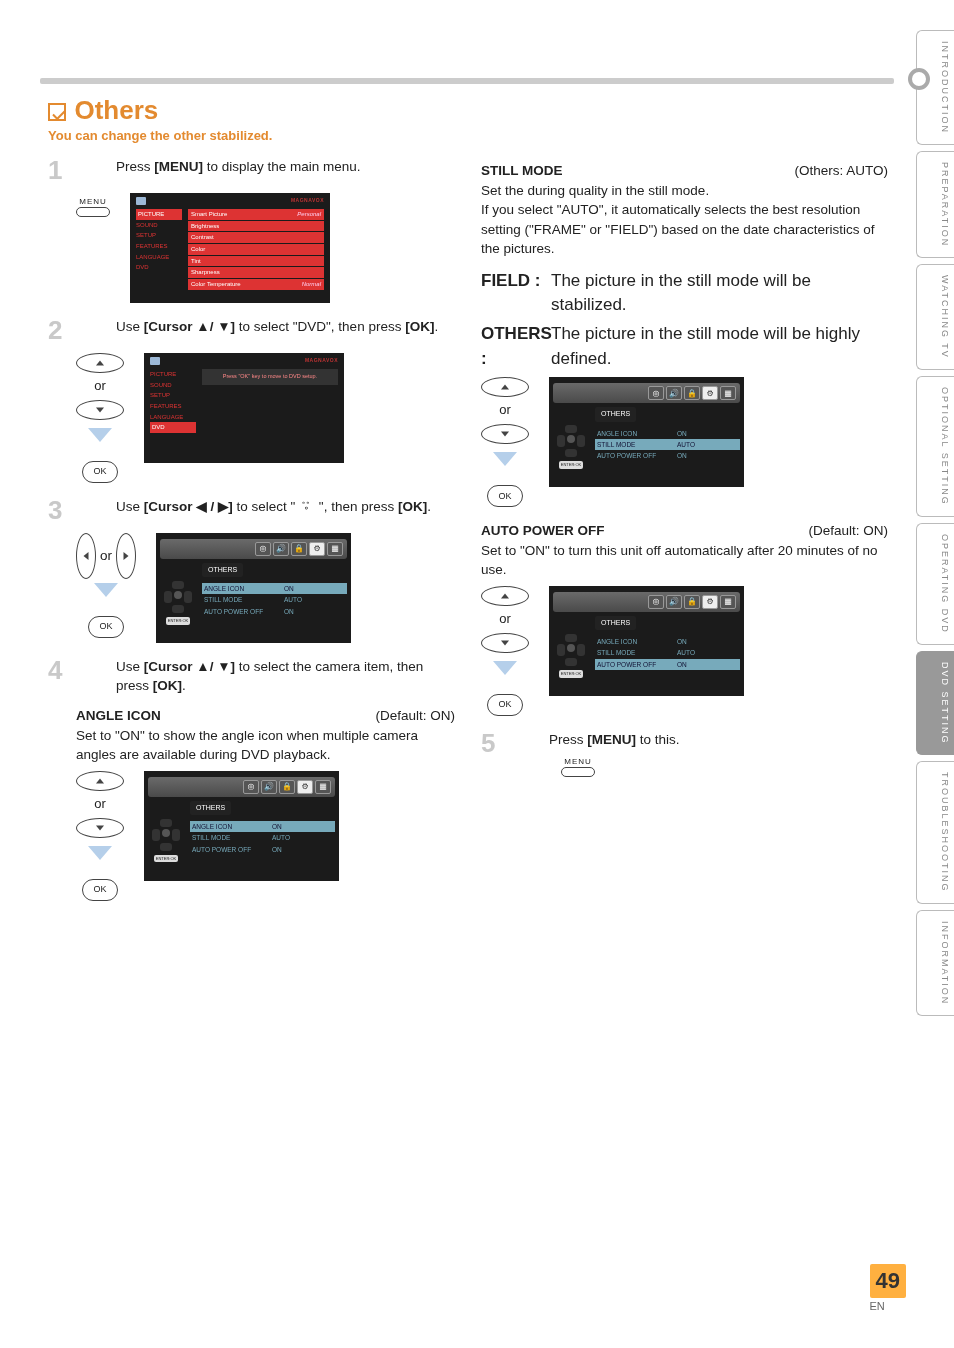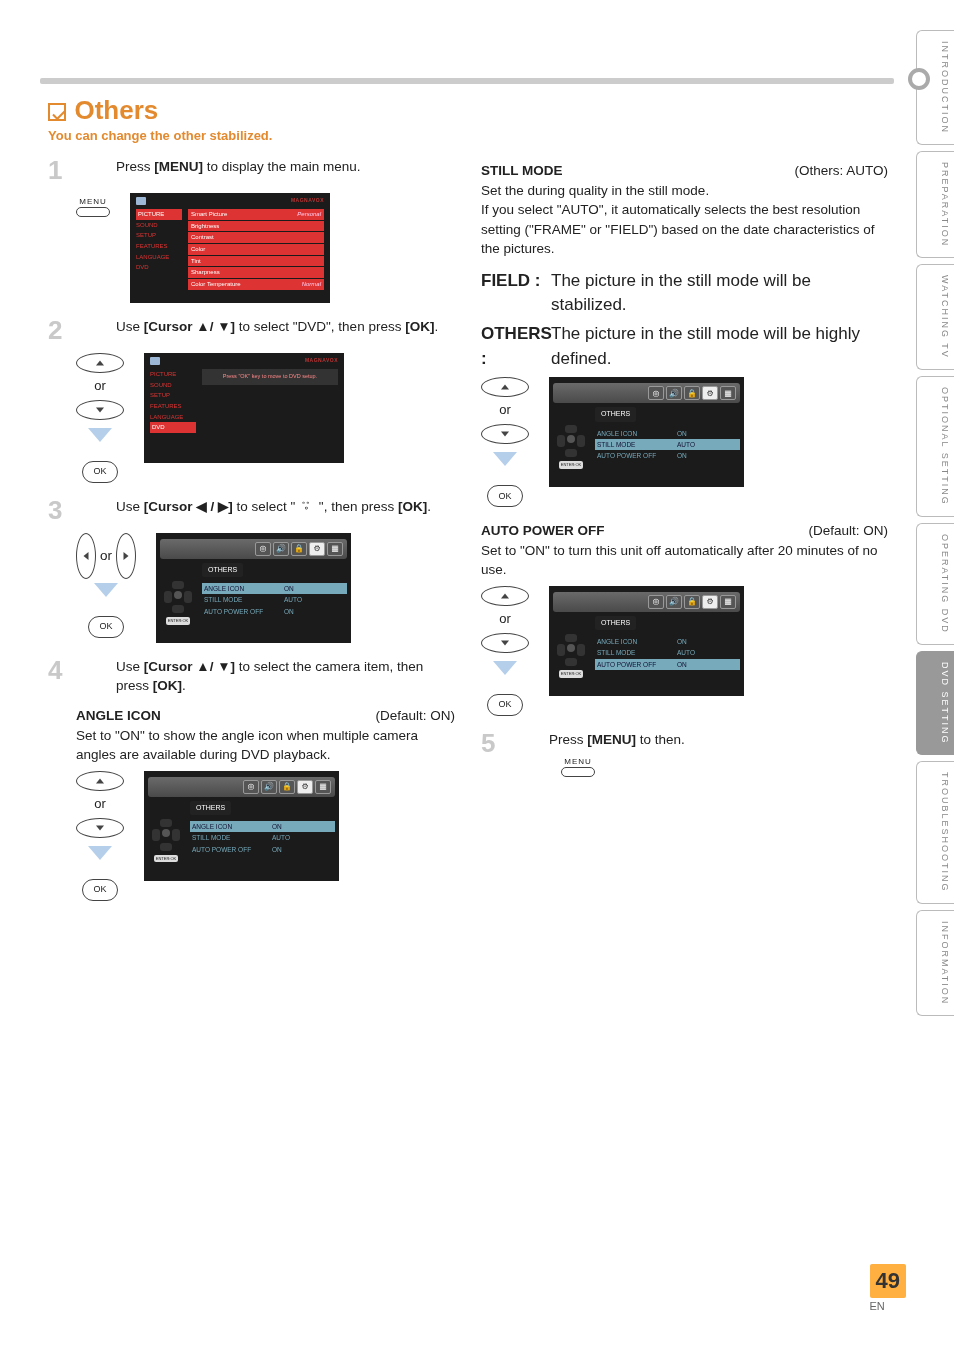--- a/index.html
+++ b/index.html
@@ -756,21 +756,21 @@
                   <span class="v">ON</span>
                 </div>
             </div>
           </div>
         </div>
       </div>
 
       <div class="step">
         <div class="step-num">5</div>
         <div class="step-text">
-          <span>Press </span><span class="bold">[MENU]</span><span> to then.</span>
+          <span>Press </span><span class="bold">[MENU]</span><span> to this.</span>
           <div style="margin-top:14px;margin-left:12px">
             <span class="btn-draw menu"></span>
           </div>
         </div>
       </div>
 
     </div>
 
   </div>
 </div>

